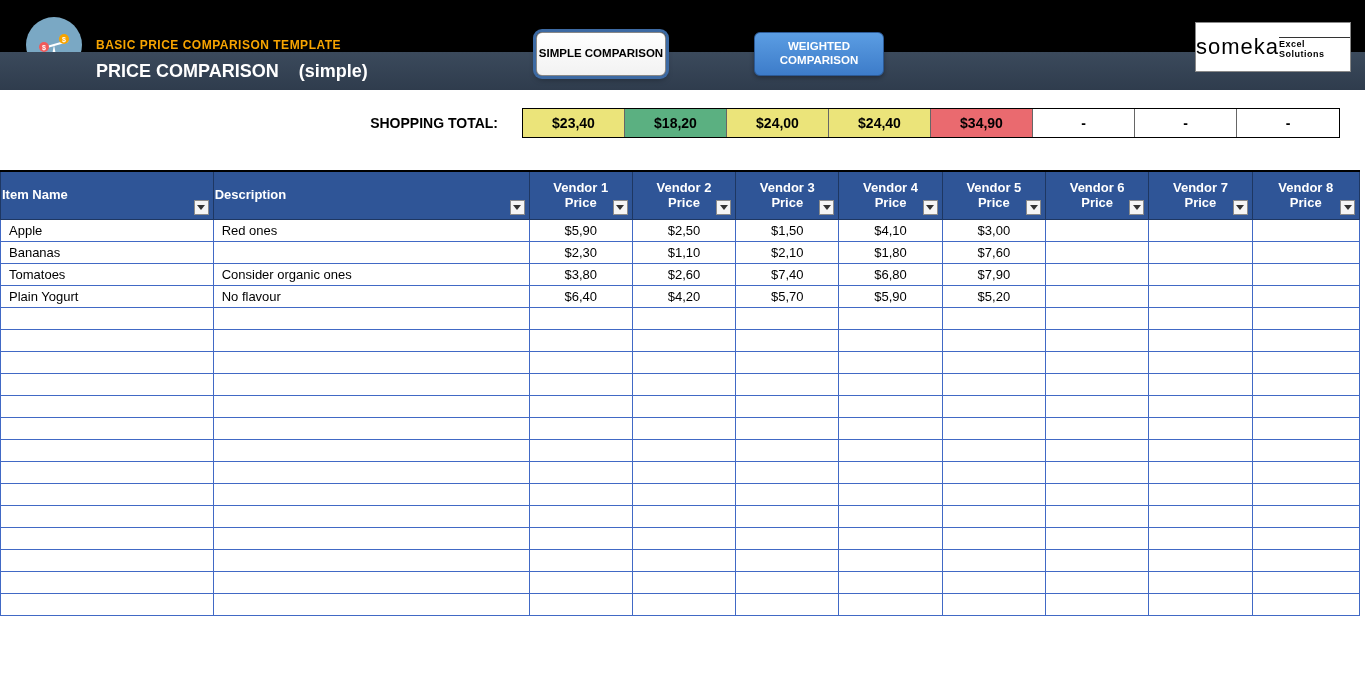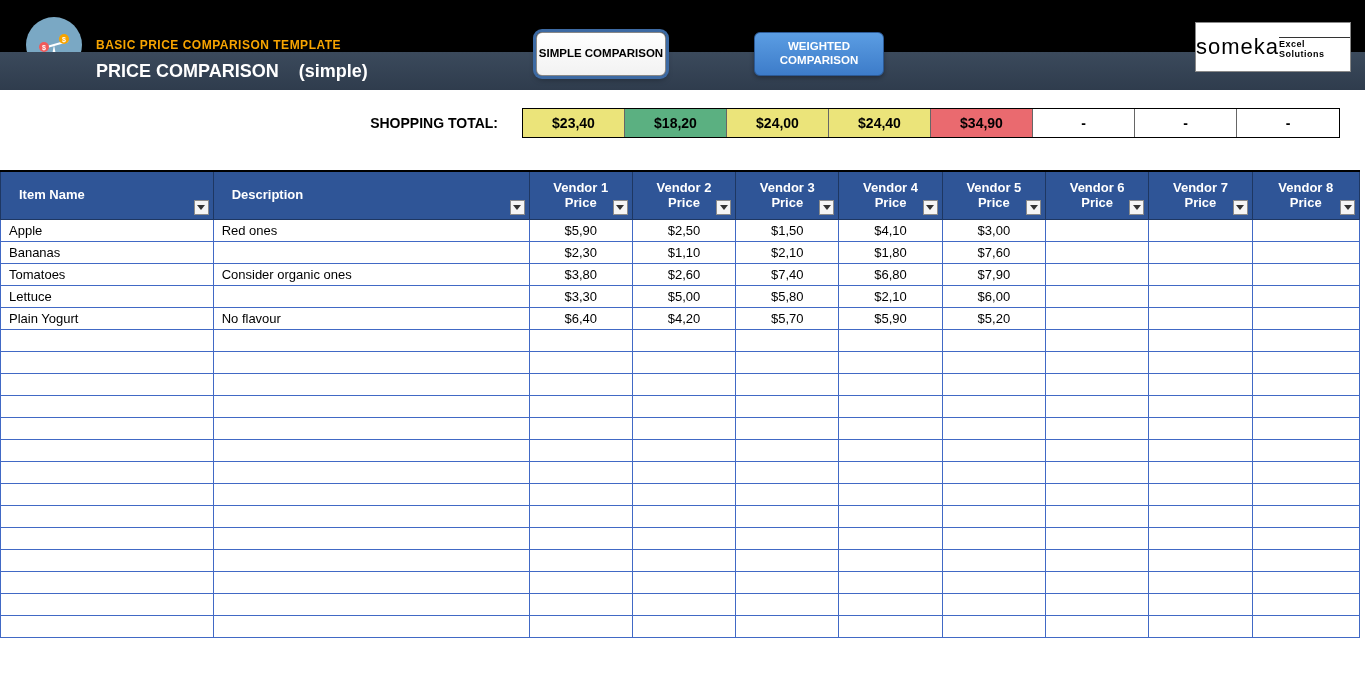--- a/index.html
+++ b/index.html
@@ -155,21 +155,21 @@
   }
   .th-inner {
     display: flex;
     align-items: center;
     justify-content: center;
     height: 100%;
     padding: 0 6px;
     line-height: 1.2;
     text-align: center;
   }
-  .th-left .th-inner { justify-content: flex-start; padding-left: 18px; }
+  .th-left .th-inner { justify-content: flex-start; padding-left: 1px; }
   .filter-arrow {
     position: absolute;
     right: 4px;
     bottom: 4px;
     width: 15px; height: 15px;
     background: #f5f5f5;
     border: 1px solid #8b8b8b;
     display: flex;
     align-items: center;
     justify-content: center;
@@ -347,32 +347,20 @@
         <td class="td-center">$3,80</td>
         <td class="td-center">$2,60</td>
         <td class="td-center">$7,40</td>
         <td class="td-center">$6,80</td>
         <td class="td-center">$7,90</td>
         <td class="td-center"></td>
         <td class="td-center"></td>
         <td class="td-center"></td>
       </tr>
       <tr>
-        <td>Lettuce</td>
-        <td></td>
-        <td class="td-center">$3,30</td>
-        <td class="td-center">$5,00</td>
-        <td class="td-center">$5,80</td>
-        <td class="td-center">$2,10</td>
-        <td class="td-center">$6,00</td>
-        <td class="td-center"></td>
-        <td class="td-center"></td>
-        <td class="td-center"></td>
-      </tr>
-      <tr>
         <td>Plain Yogurt</td>
         <td>No flavour</td>
         <td class="td-center">$6,40</td>
         <td class="td-center">$4,20</td>
         <td class="td-center">$5,70</td>
         <td class="td-center">$5,90</td>
         <td class="td-center">$5,20</td>
         <td class="td-center"></td>
         <td class="td-center"></td>
         <td class="td-center"></td>

